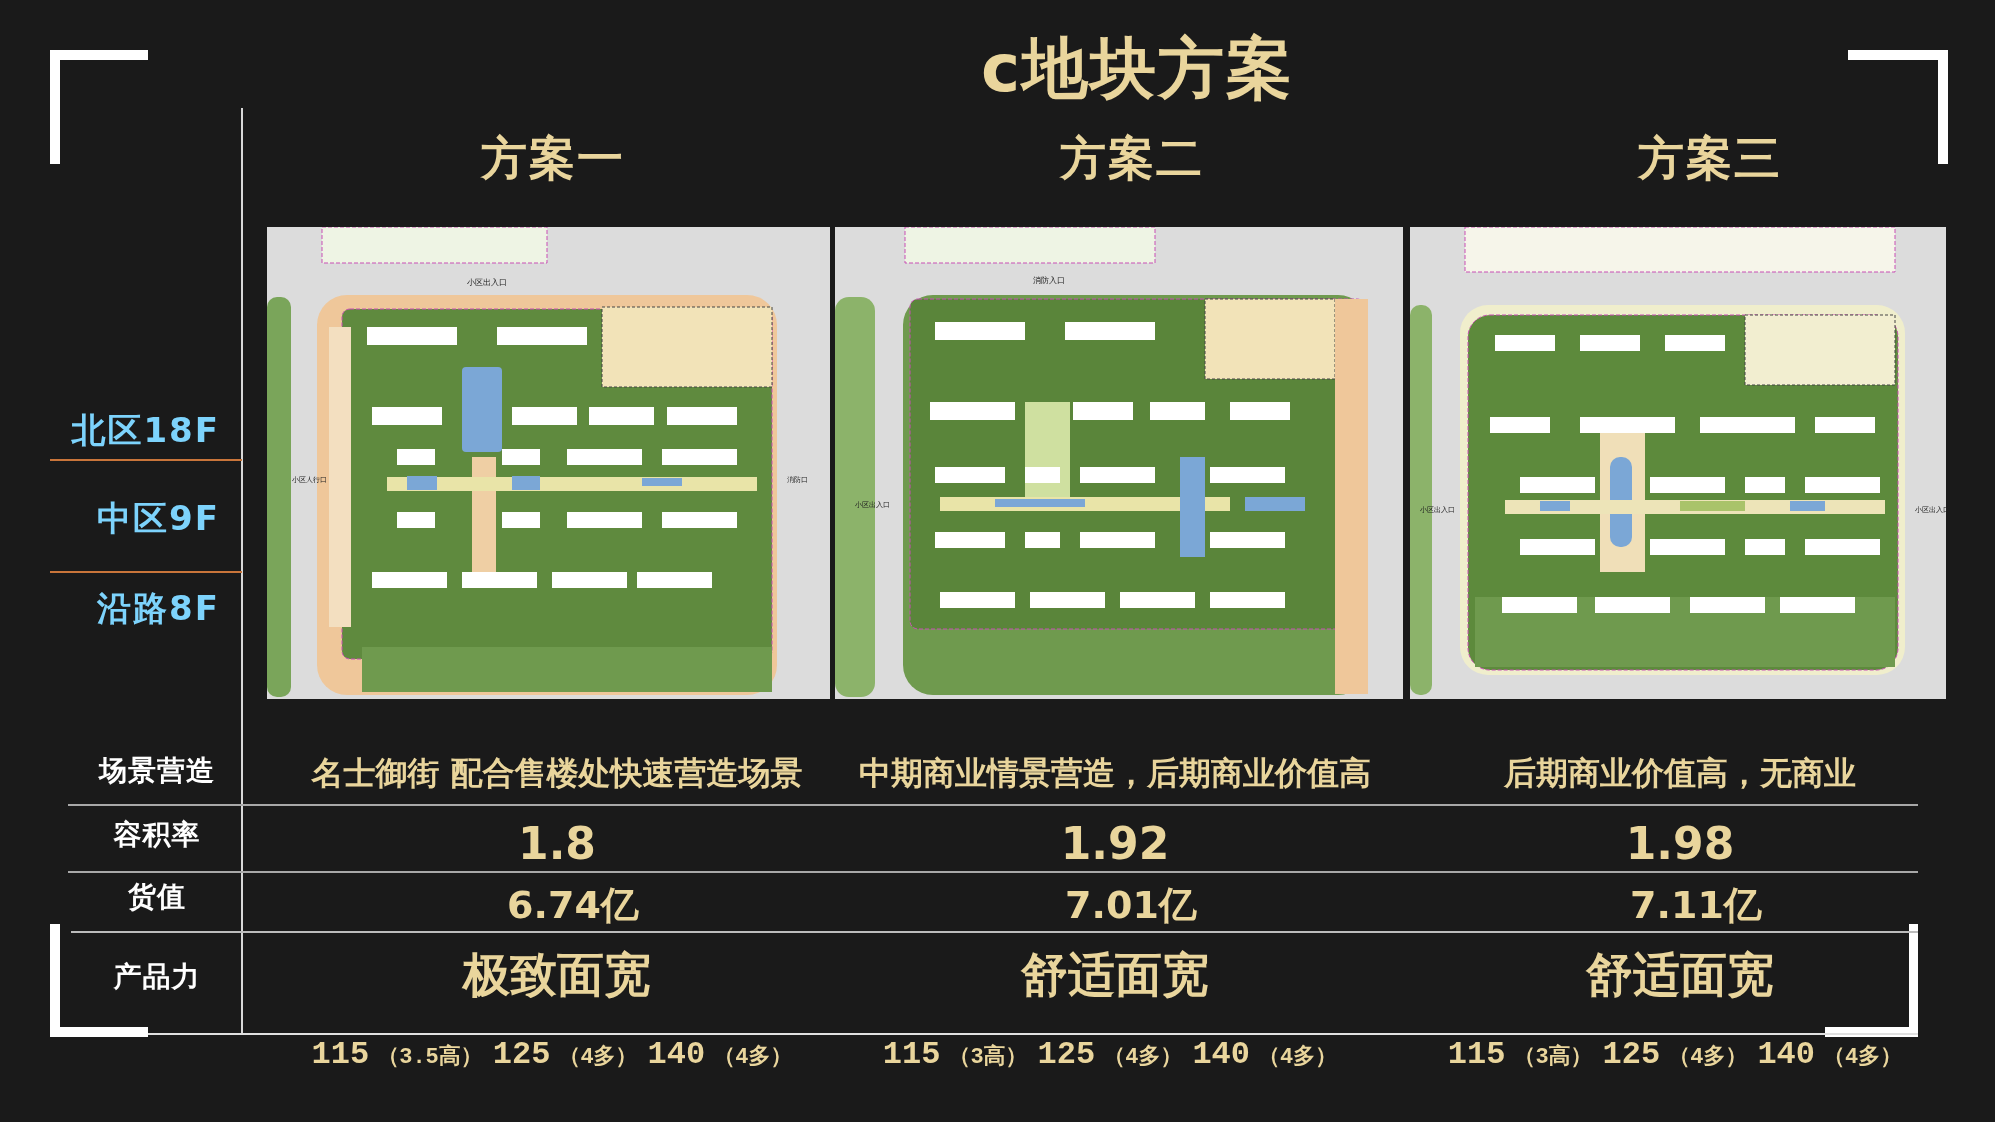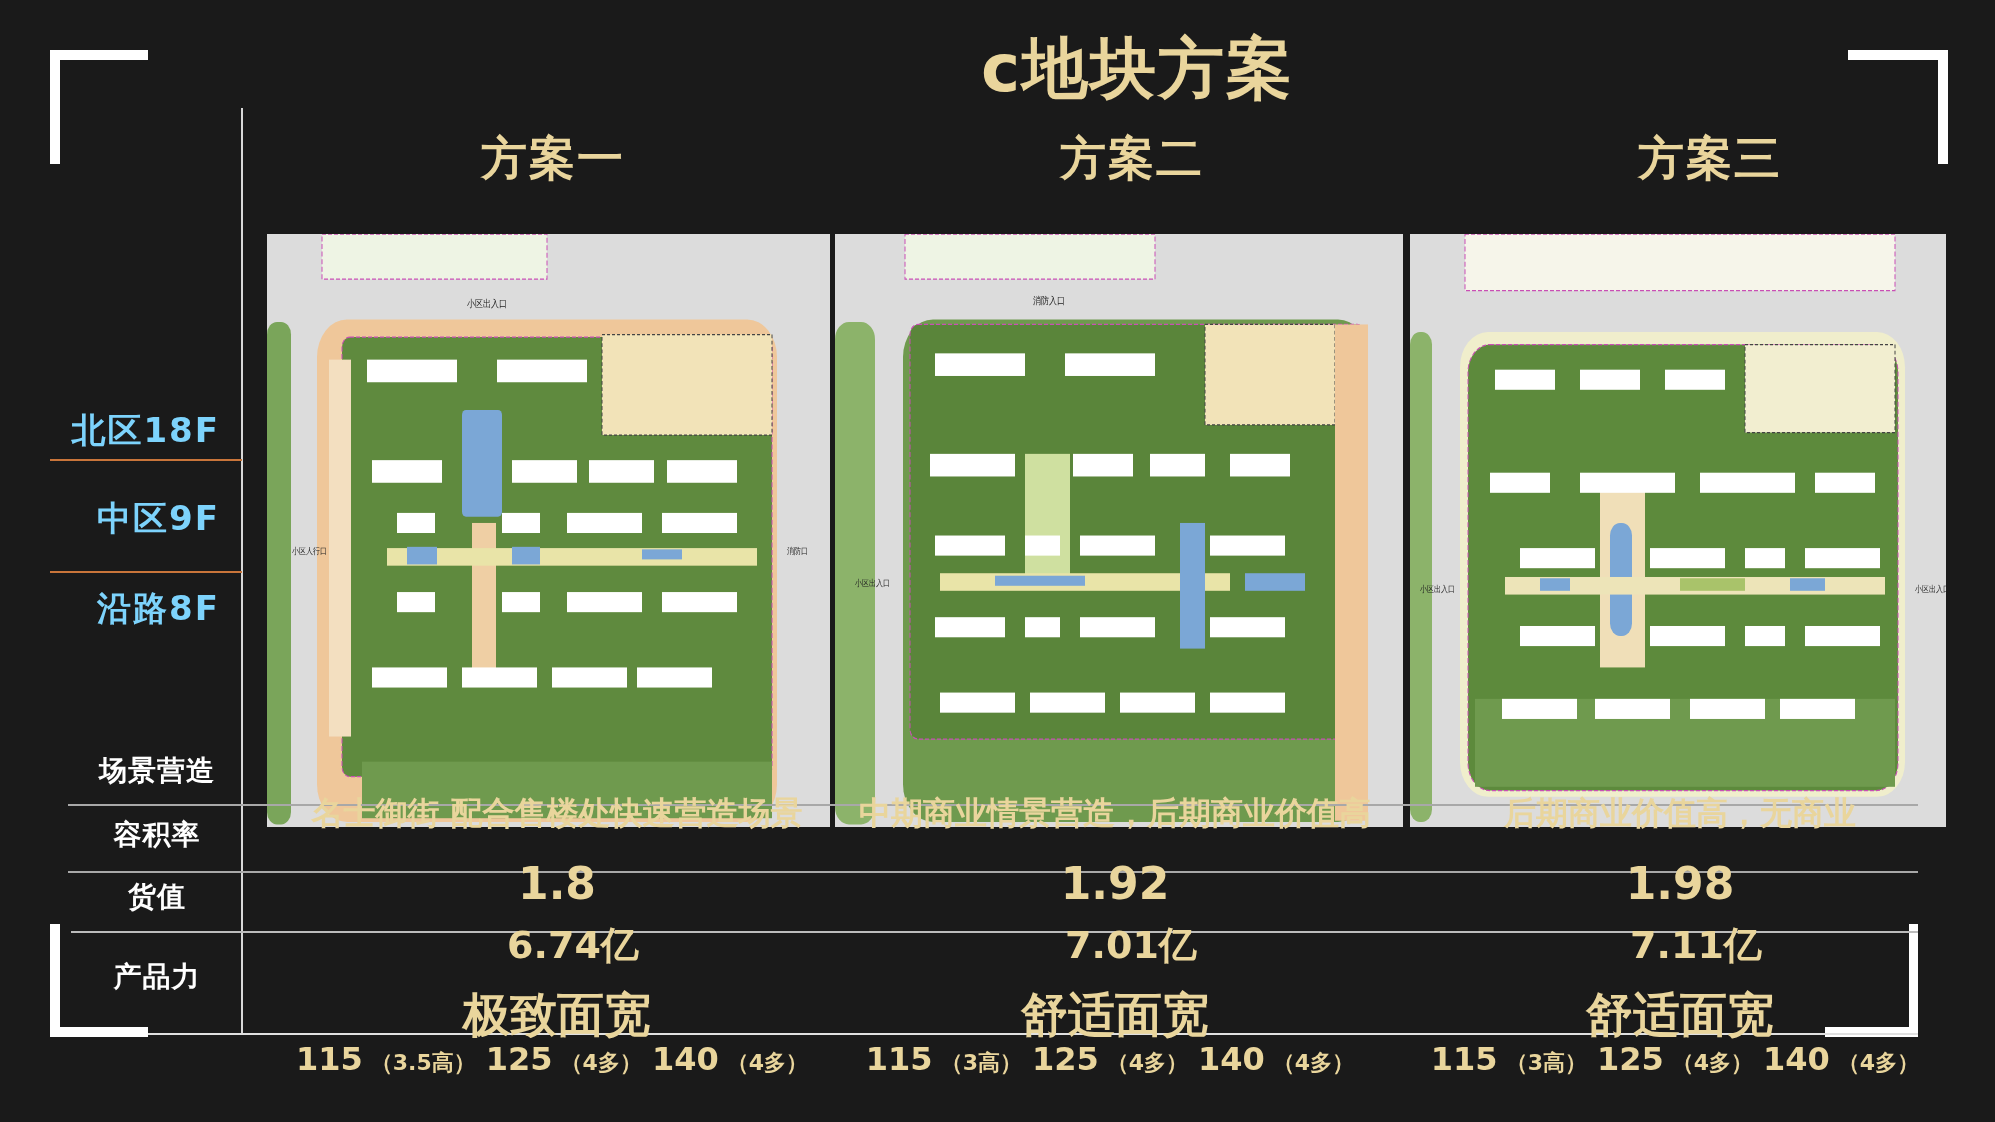--- a/index.html
+++ b/index.html
@@ -7,34 +7,34 @@
     font-family:"DejaVu Sans","Liberation Sans",sans-serif;}
   .bracket{position:absolute;background:#ffffff;}
   .title{position:absolute;left:0;width:100%;top:24px;text-align:center;color:#e9d59c;
     font-size:66px;font-weight:bold;letter-spacing:2px;transform:translateX(140px);}
   .plan-head{position:absolute;top:128px;width:300px;text-align:center;color:#e9d59c;
     font-size:46px;font-weight:bold;letter-spacing:2px;}
   .vline{position:absolute;left:241px;top:108px;width:2px;height:926px;background:#d8d8d8;}
   .floor-label{position:absolute;right:1775px;color:#7dd3fc;font-size:34px;font-weight:bold;
     letter-spacing:2px;white-space:nowrap;text-align:right;}
   .floor-sep{position:absolute;left:50px;width:192px;height:2px;background:#c9753a;}
-  .plan{position:absolute;top:234px;height:593px;background:#a21caf;overflow:hidden;}
+  .plan{position:absolute;top:227px;height:472px;background:#a21caf;overflow:hidden;}
   .plan svg{width:100%;height:100%;display:block;}
   .hline{position:absolute;height:2px;background:#a8a8a8;}
   .row-label{position:absolute;left:72px;width:170px;text-align:center;color:#ffffff;
     font-size:28px;font-weight:bold;letter-spacing:1px;}
-  .cell{position:absolute;text-align:center;color:#e9d59c;font-weight:bold;white-space:nowrap;margin-top:40px;}
+  .cell{position:absolute;text-align:center;color:#e9d59c;font-weight:bold;white-space:nowrap;}
   .c1{left:243px;width:628px;}
   .c2{left:830px;width:570px;}
   .c3{left:1410px;width:540px;}
   .t-scene{font-size:32px;top:752px;}
   .t-far{font-size:44px;top:818px;}
   .t-val{font-size:38px;top:880px;padding-left:16px;}
   .t-prod{font-size:47px;top:944px;}
-  .t-units{font-size:32px;top:1000px;}
+  .t-units{font-size:32px;top:1036px;font-family:Liberation Mono, monospace;}
   .t-units .sm{font-size:22px;margin:0 10px 0 8px;}
 </style>
 </head>
 <body>
 
 <div class="bracket" style="left:50px;top:50px;width:98px;height:10px;"></div>
 <div class="bracket" style="left:50px;top:50px;width:10px;height:114px;"></div>
 <div class="bracket" style="left:1848px;top:50px;width:100px;height:10px;"></div>
 <div class="bracket" style="left:1938px;top:50px;width:10px;height:114px;"></div>
 <div class="bracket" style="left:50px;top:924px;width:10px;height:113px;"></div>

